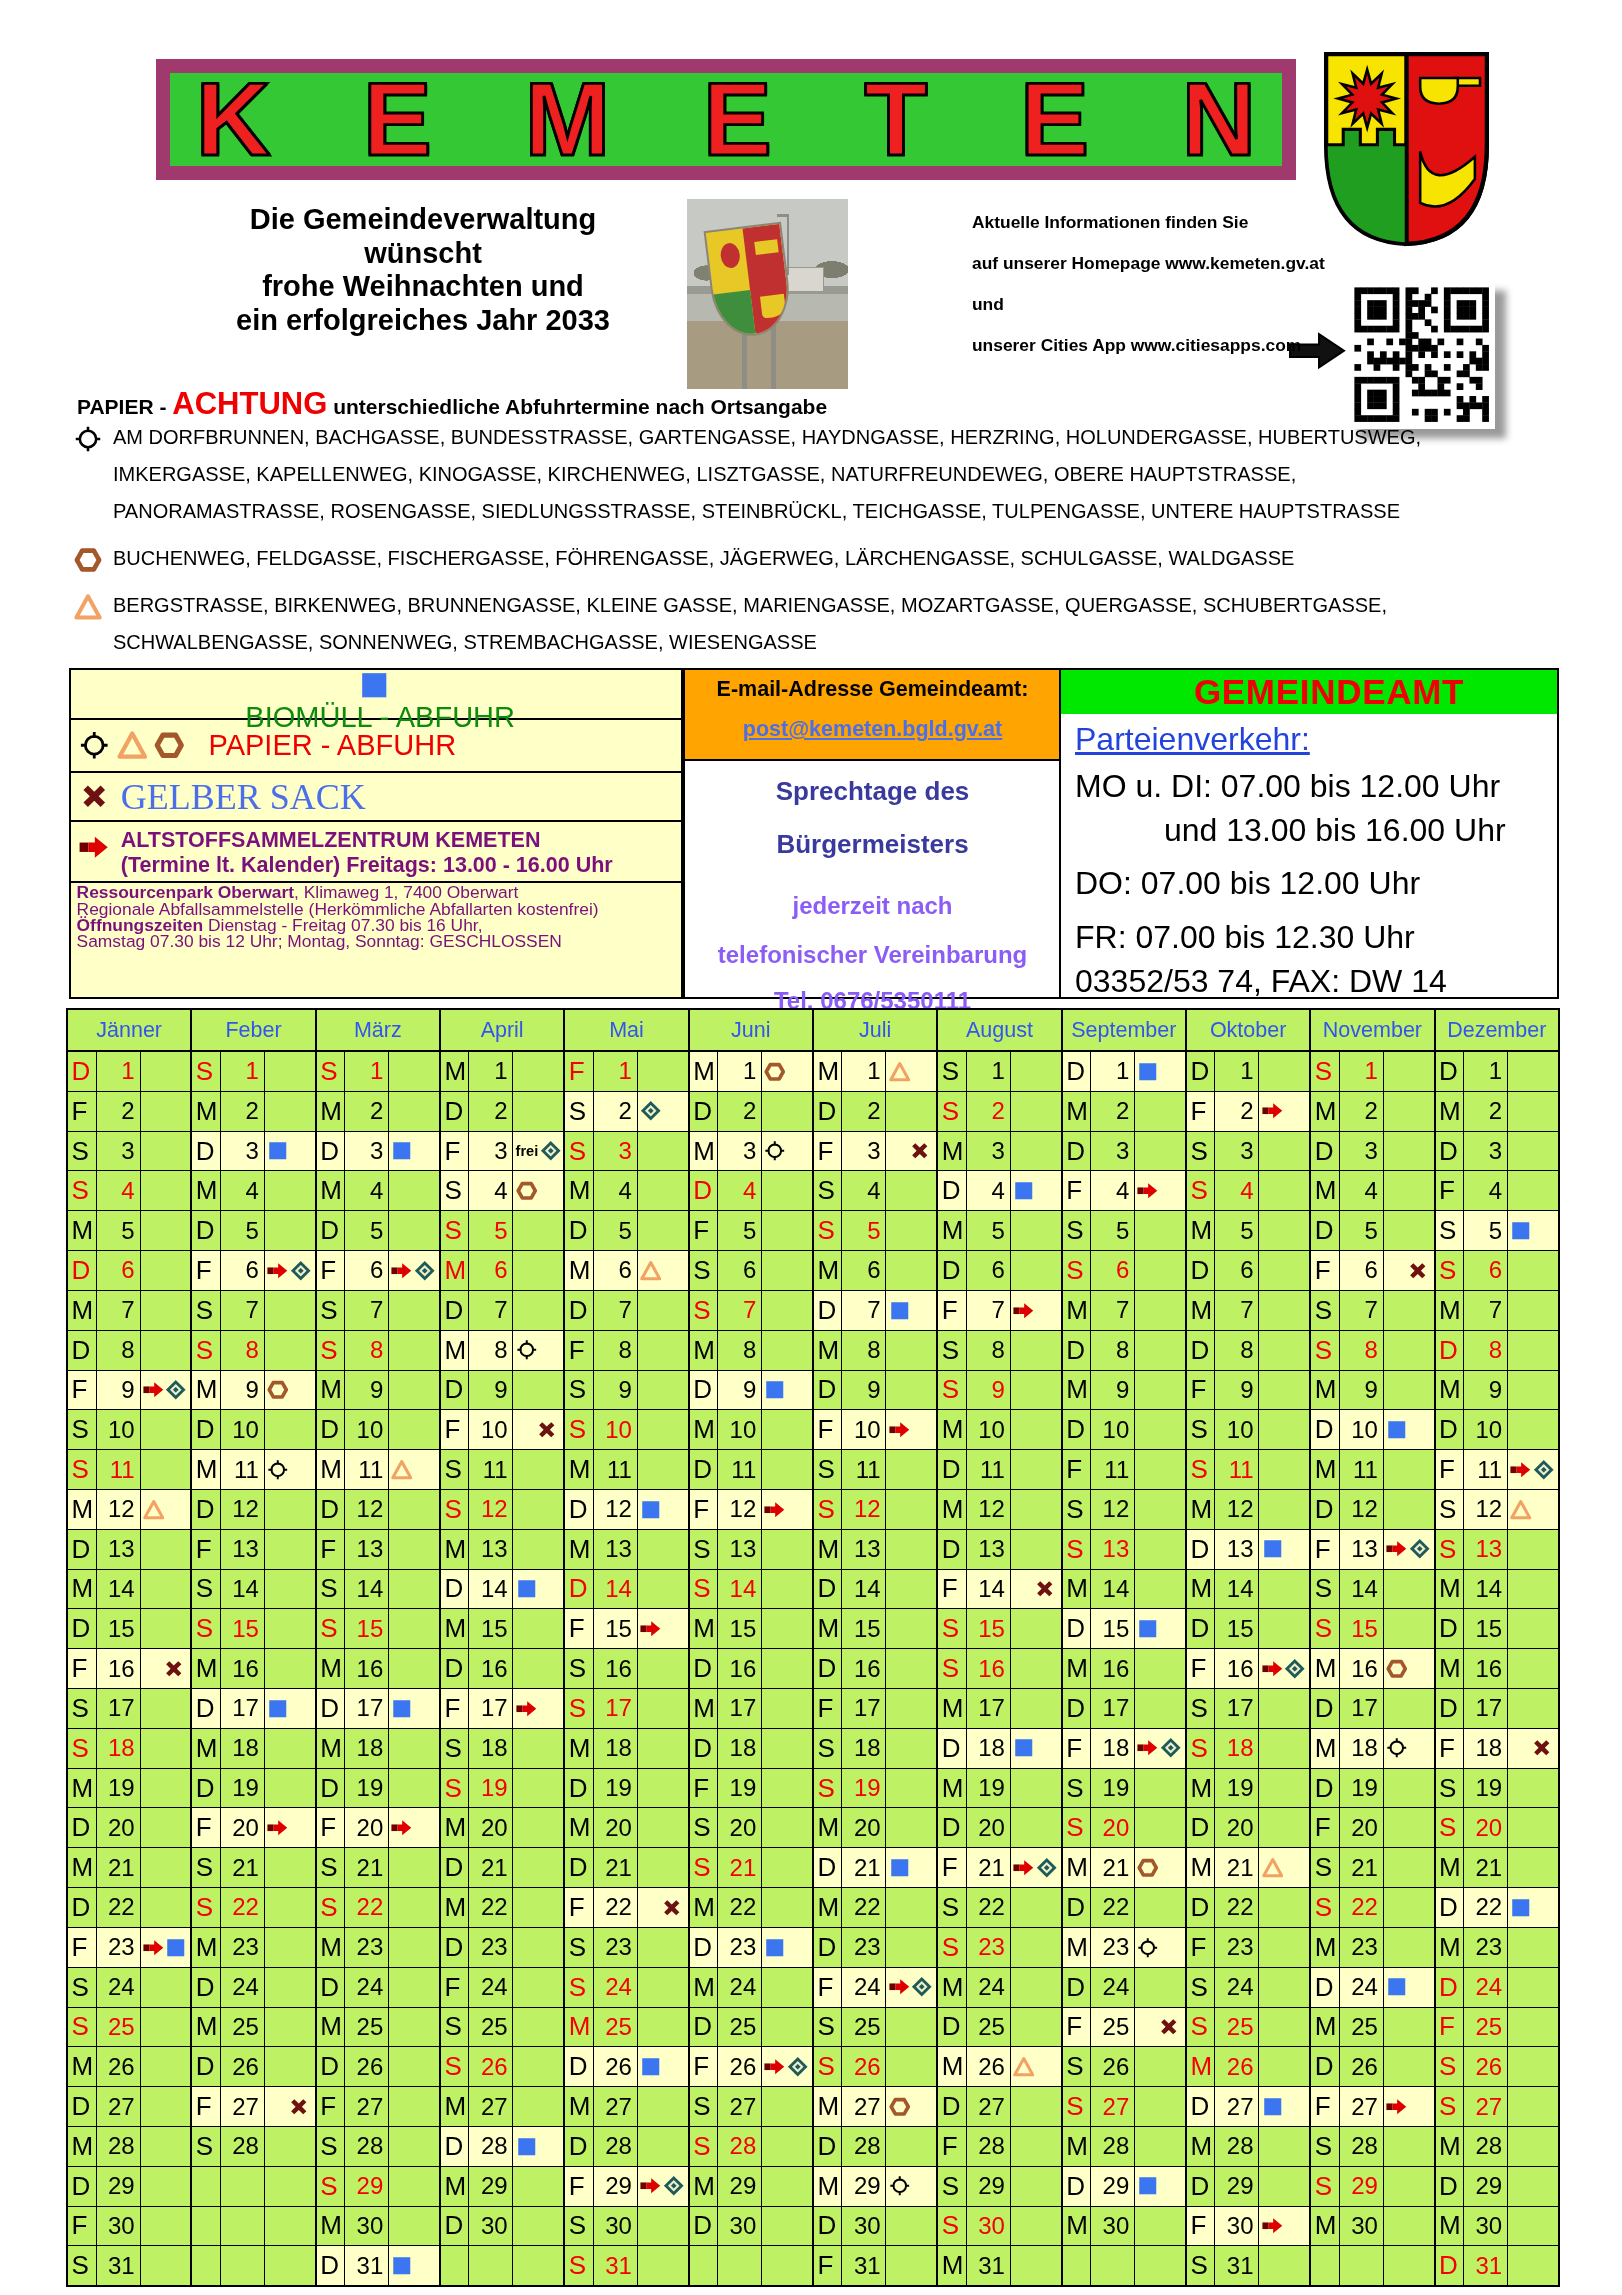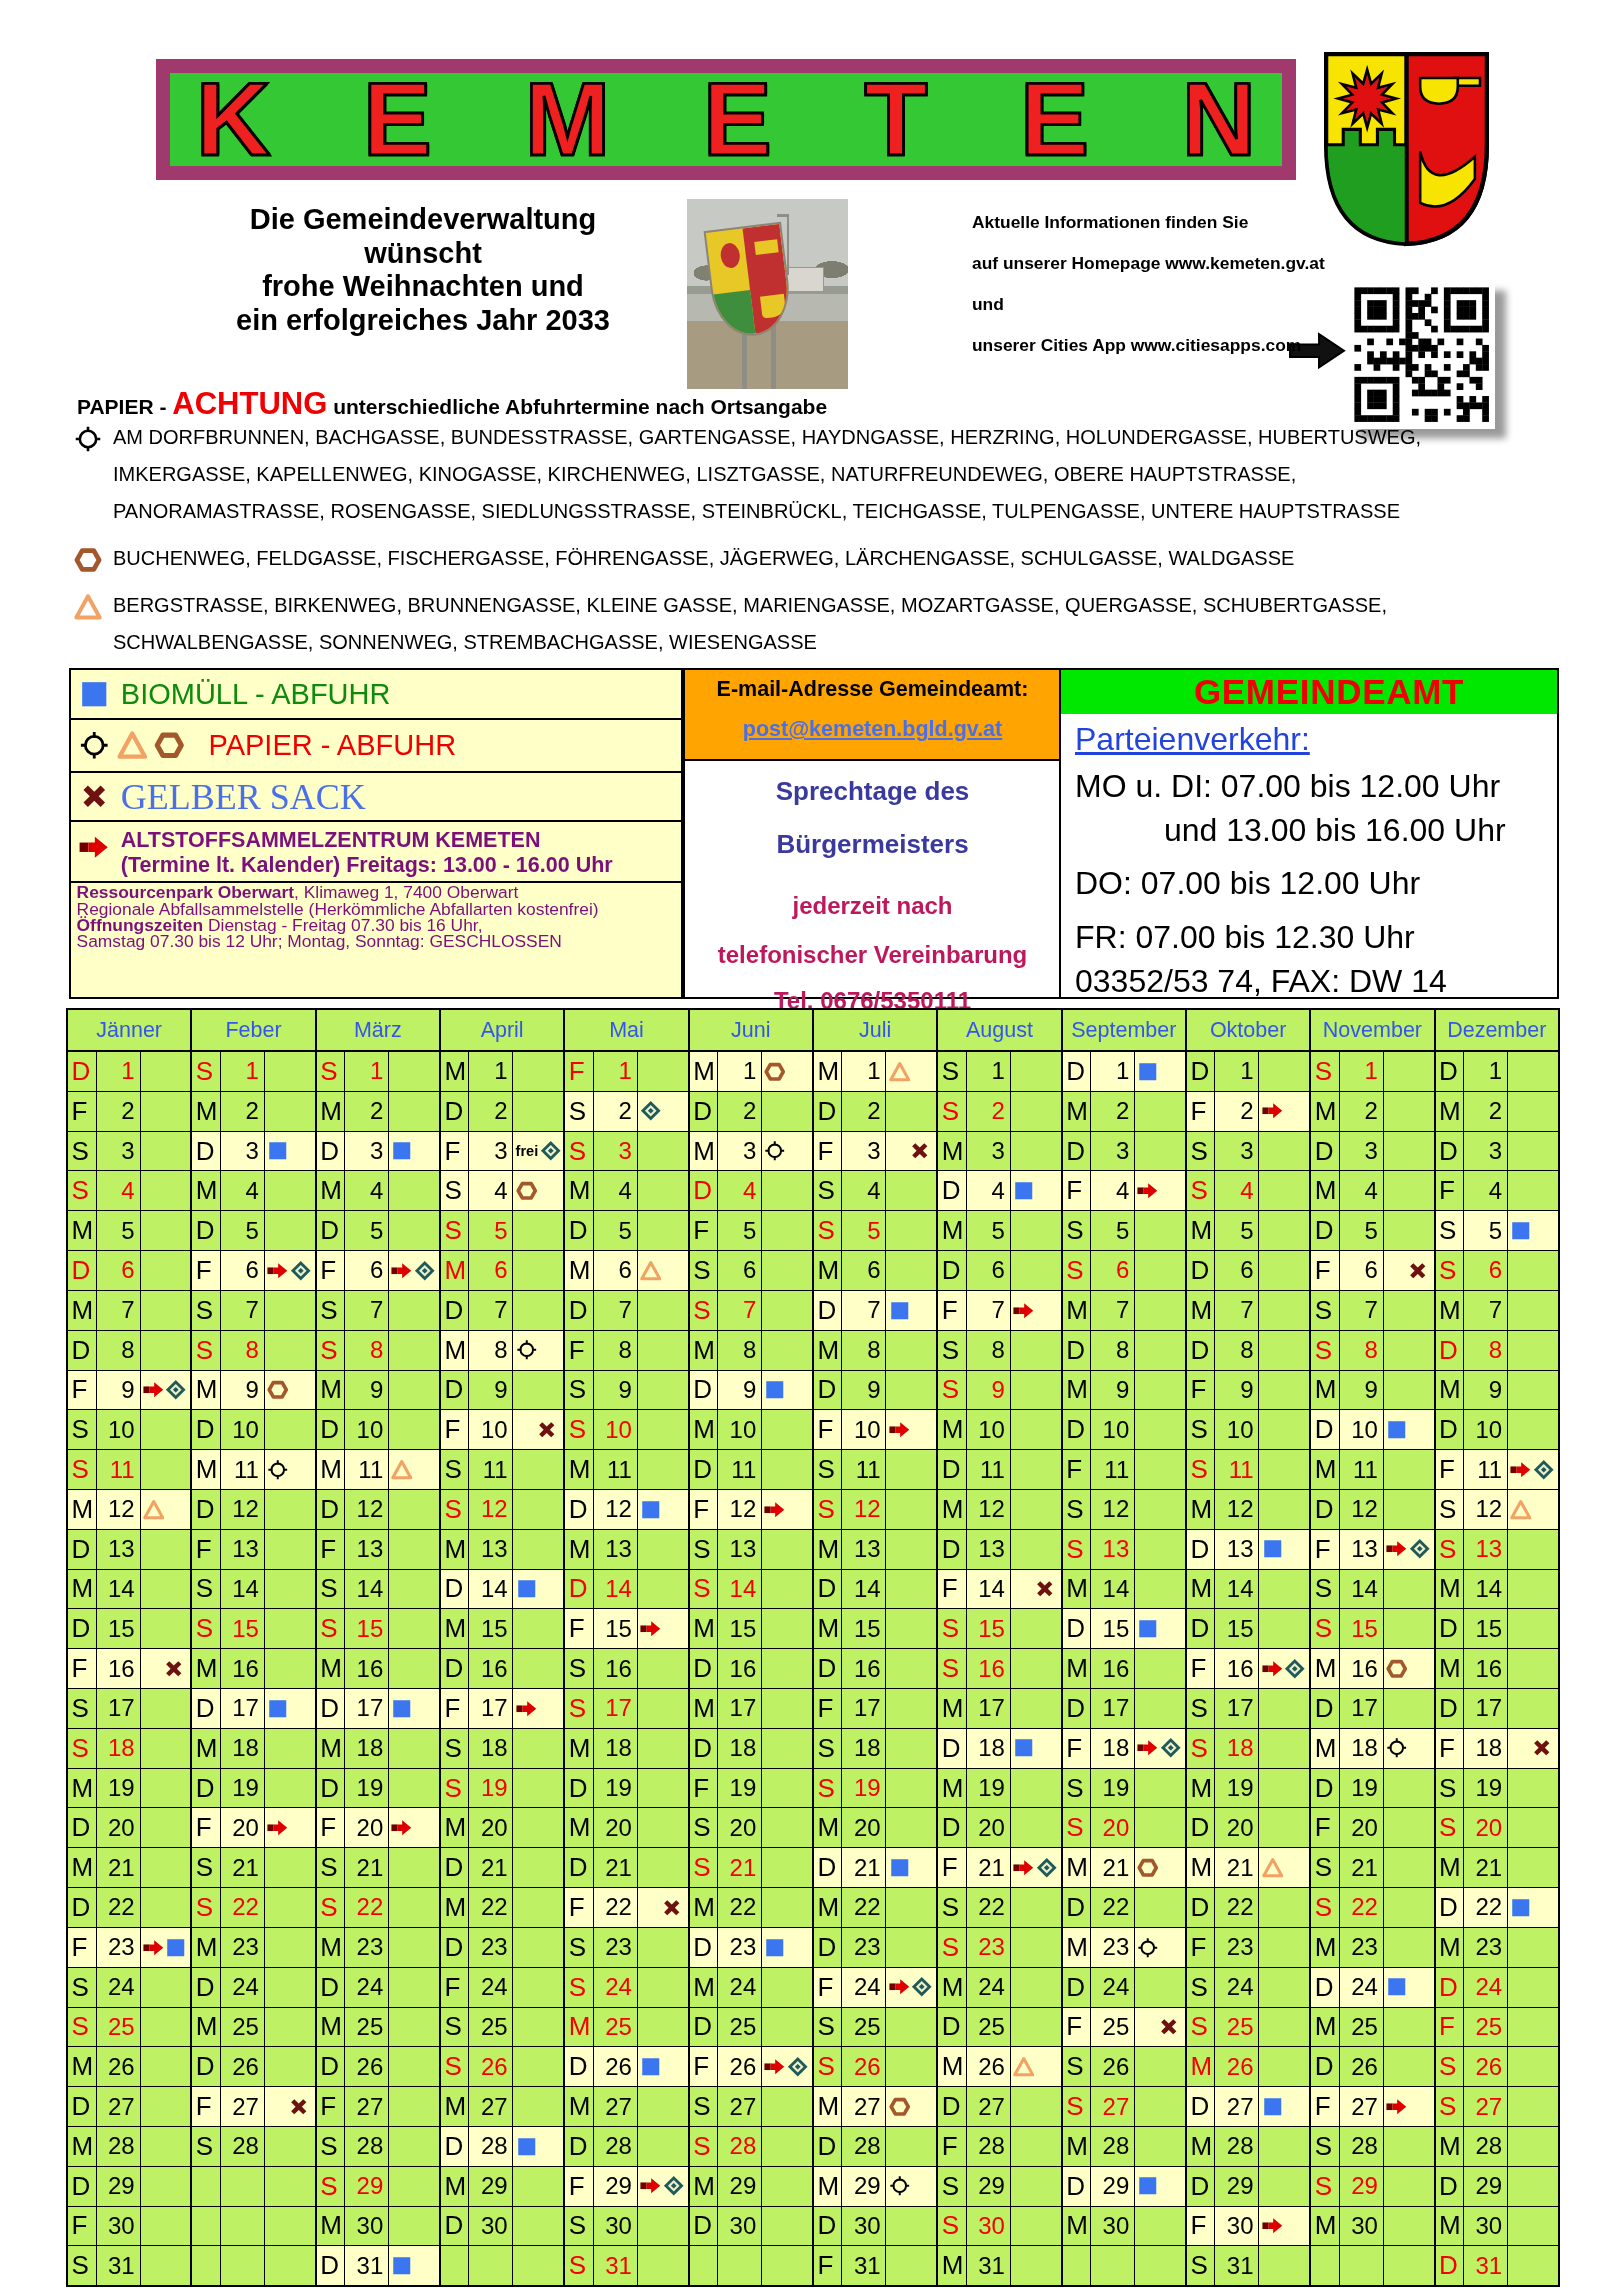--- a/index.html
+++ b/index.html
@@ -54,39 +54,39 @@
   .z1{top:419px;} .z2{top:540px;} .z3{top:587px;}
 
   
   .legend-box{position:absolute;left:69px;top:668px;width:614px;height:331px;background:#FFFFC8;
               border:2.8px solid #000;box-sizing:border-box;}
   .lg-row{border-bottom:2.1px solid #000;display:flex;align-items:center;padding-left:8.3px;box-sizing:border-box;}
   .lg-row:last-child{border-bottom:none;}
   .lg-ic{width:30.5px;height:30.5px;margin-right:11px;flex:none;}
   .lg-ic svg,.zic svg,.cic svg{width:100%;height:100%;display:block;}
   .lg-restmuell{height:46px;font-size:29px;}
-  .lg-biomuell{height:50px;font-size:29px;color:#0E8A0E;}
+  .lg-biomuell{height:50px;font-size:29px;color:#0E8A0E;flex-direction:column;}
   .lg-papier{height:53px;font-size:29px;color:#F00000;}
   .lg-papier .lg-ic{margin-right:7px;}
   .lg-papier .lbl{margin-left:16.7px;}
   .lg-gelber{height:49px;font-size:36px;color:#4A6FE8;font-family:Liberation Serif, serif;}
   .lg-asz{height:61px;color:#7B0F7B;font-weight:bold;font-size:21.5px;align-items:flex-start;padding-top:5.6px;}
   .lg-asz .lg-ic{margin-top:4.2px;}
   .lg-ressourcen{height:65px;display:block;color:#7B0F7B;font-size:17.4px;line-height:16.3px;padding:1.4px 5.6px 0 5.6px;}
 
   
   .mid-box{position:absolute;left:683px;top:668px;width:379px;height:331px;border:2.8px solid #000;
            background:#fff;box-sizing:border-box;}
   .mid-orange{height:82px;background:#FFA400;border-bottom:2.8px solid #000;text-align:center;padding-top:7px;box-sizing:content-box;}
   .mid-orange .lbl{font-weight:bold;font-size:21.5px;}
   .mid-orange .lnk{display:inline-block;margin-top:15.3px;font-weight:bold;font-size:21.5px;color:#4A6FE8;text-decoration:underline;}
   .mid-rest{text-align:center;}
   .spr{color:#3A3A9E;font-weight:bold;font-size:26px;}
   .spr1{margin-top:15.3px;} .spr2{margin-top:22px;}
-  .jed{font-weight:bold;font-size:24px;color:#be185d;}
+  .jed{font-weight:bold;font-size:24px;color:#8b5cf6;}
   .jed1{margin-top:32px;} .jed2{margin-top:21px;} .jed3{margin-top:18px;}
 
   
   .right-box{position:absolute;left:1059px;top:668px;width:500px;height:331px;border:2.8px solid #000;
              background:#fff;box-sizing:border-box;}
   .right-green{height:44px;background:#00E800;display:flex;align-items:center;justify-content:center;}
   .right-green .t{color:#F00000;font-weight:bold;font-size:35px;letter-spacing:0.7px;margin-left:40px;}
   .rb-lines{padding:7px 0 0 14px;font-size:32px;}
   .rb-pv{color:#2244DD;text-decoration:underline;margin-bottom:9.7px;}
   .rb-l{margin-bottom:7px;}

